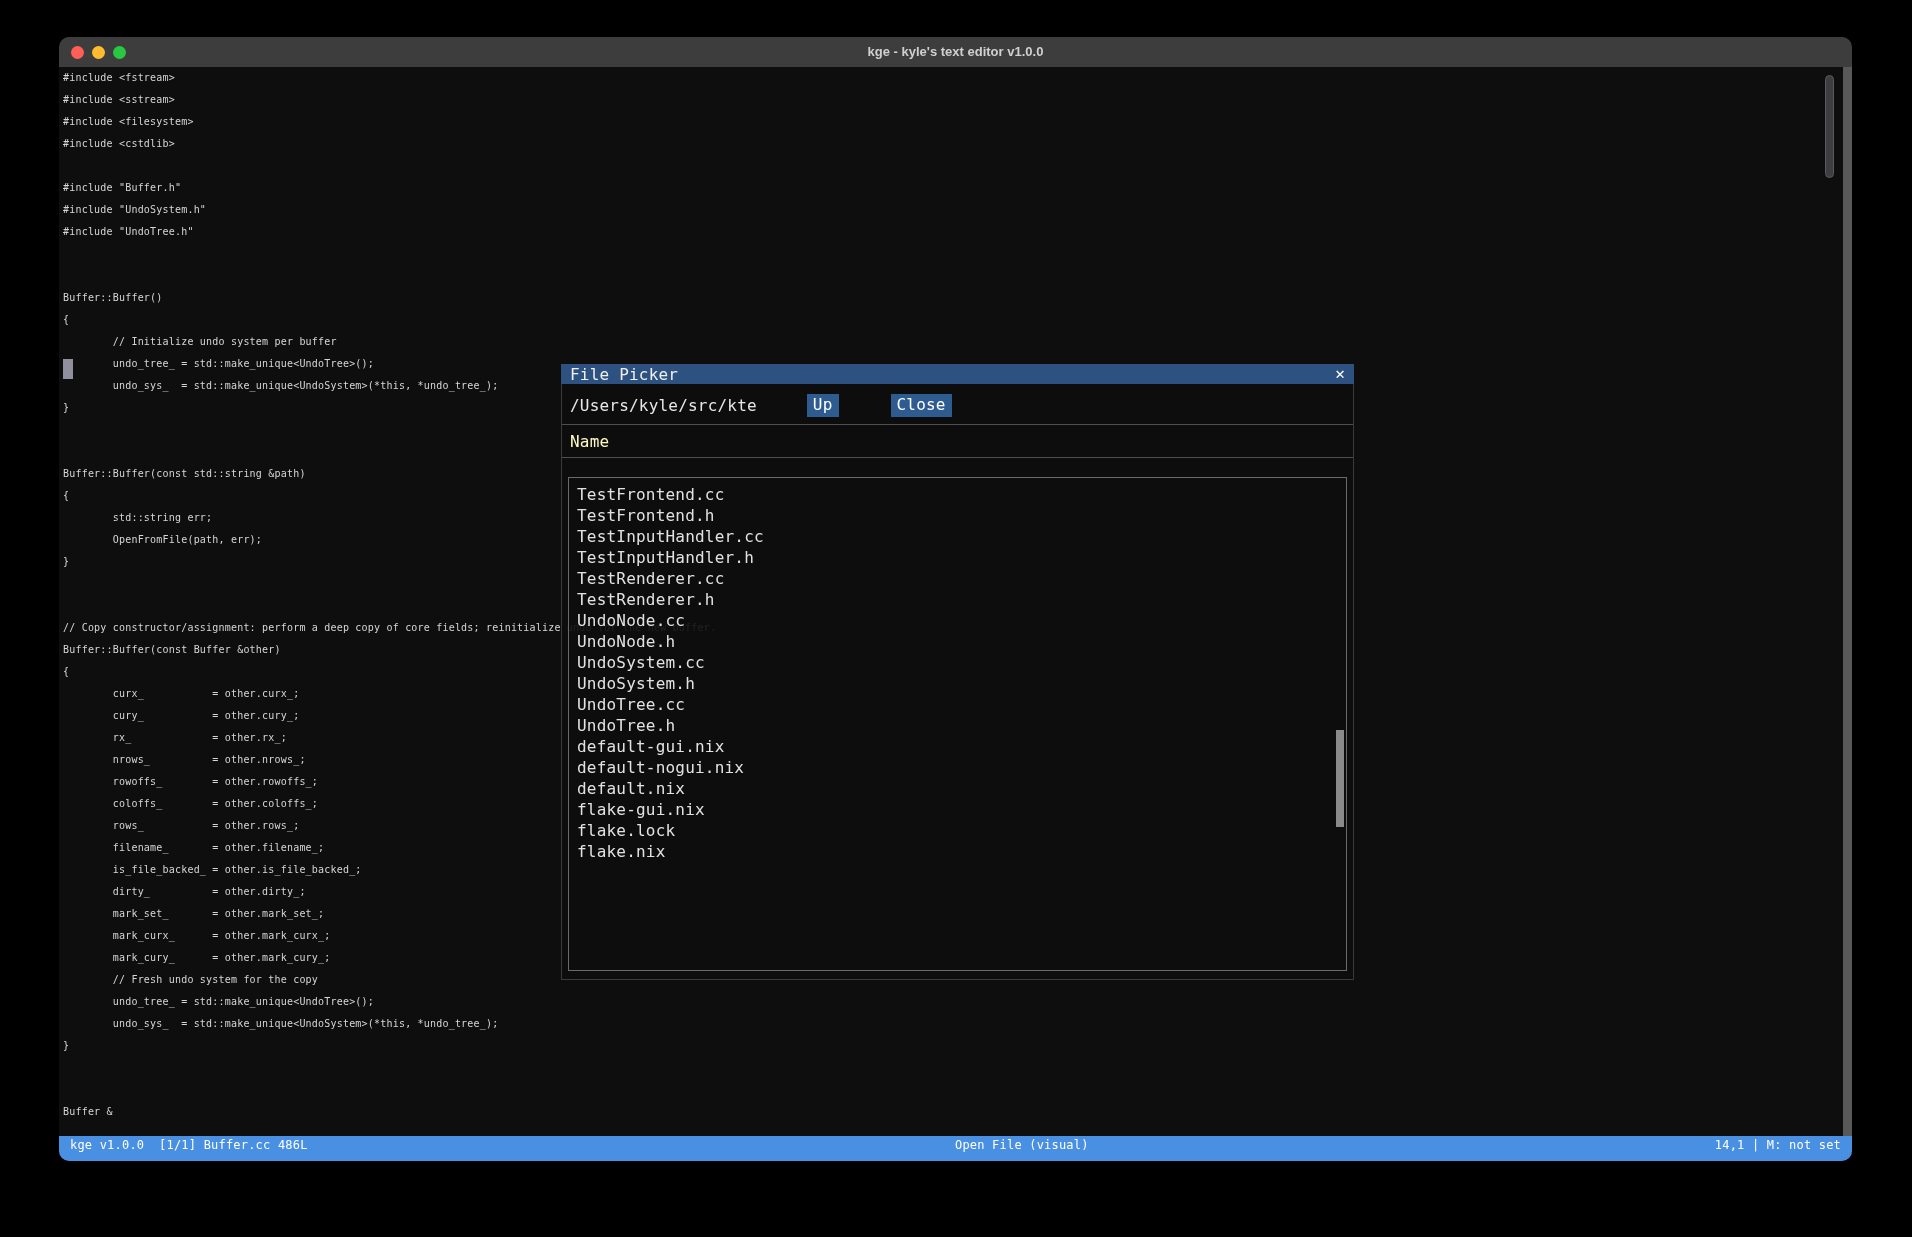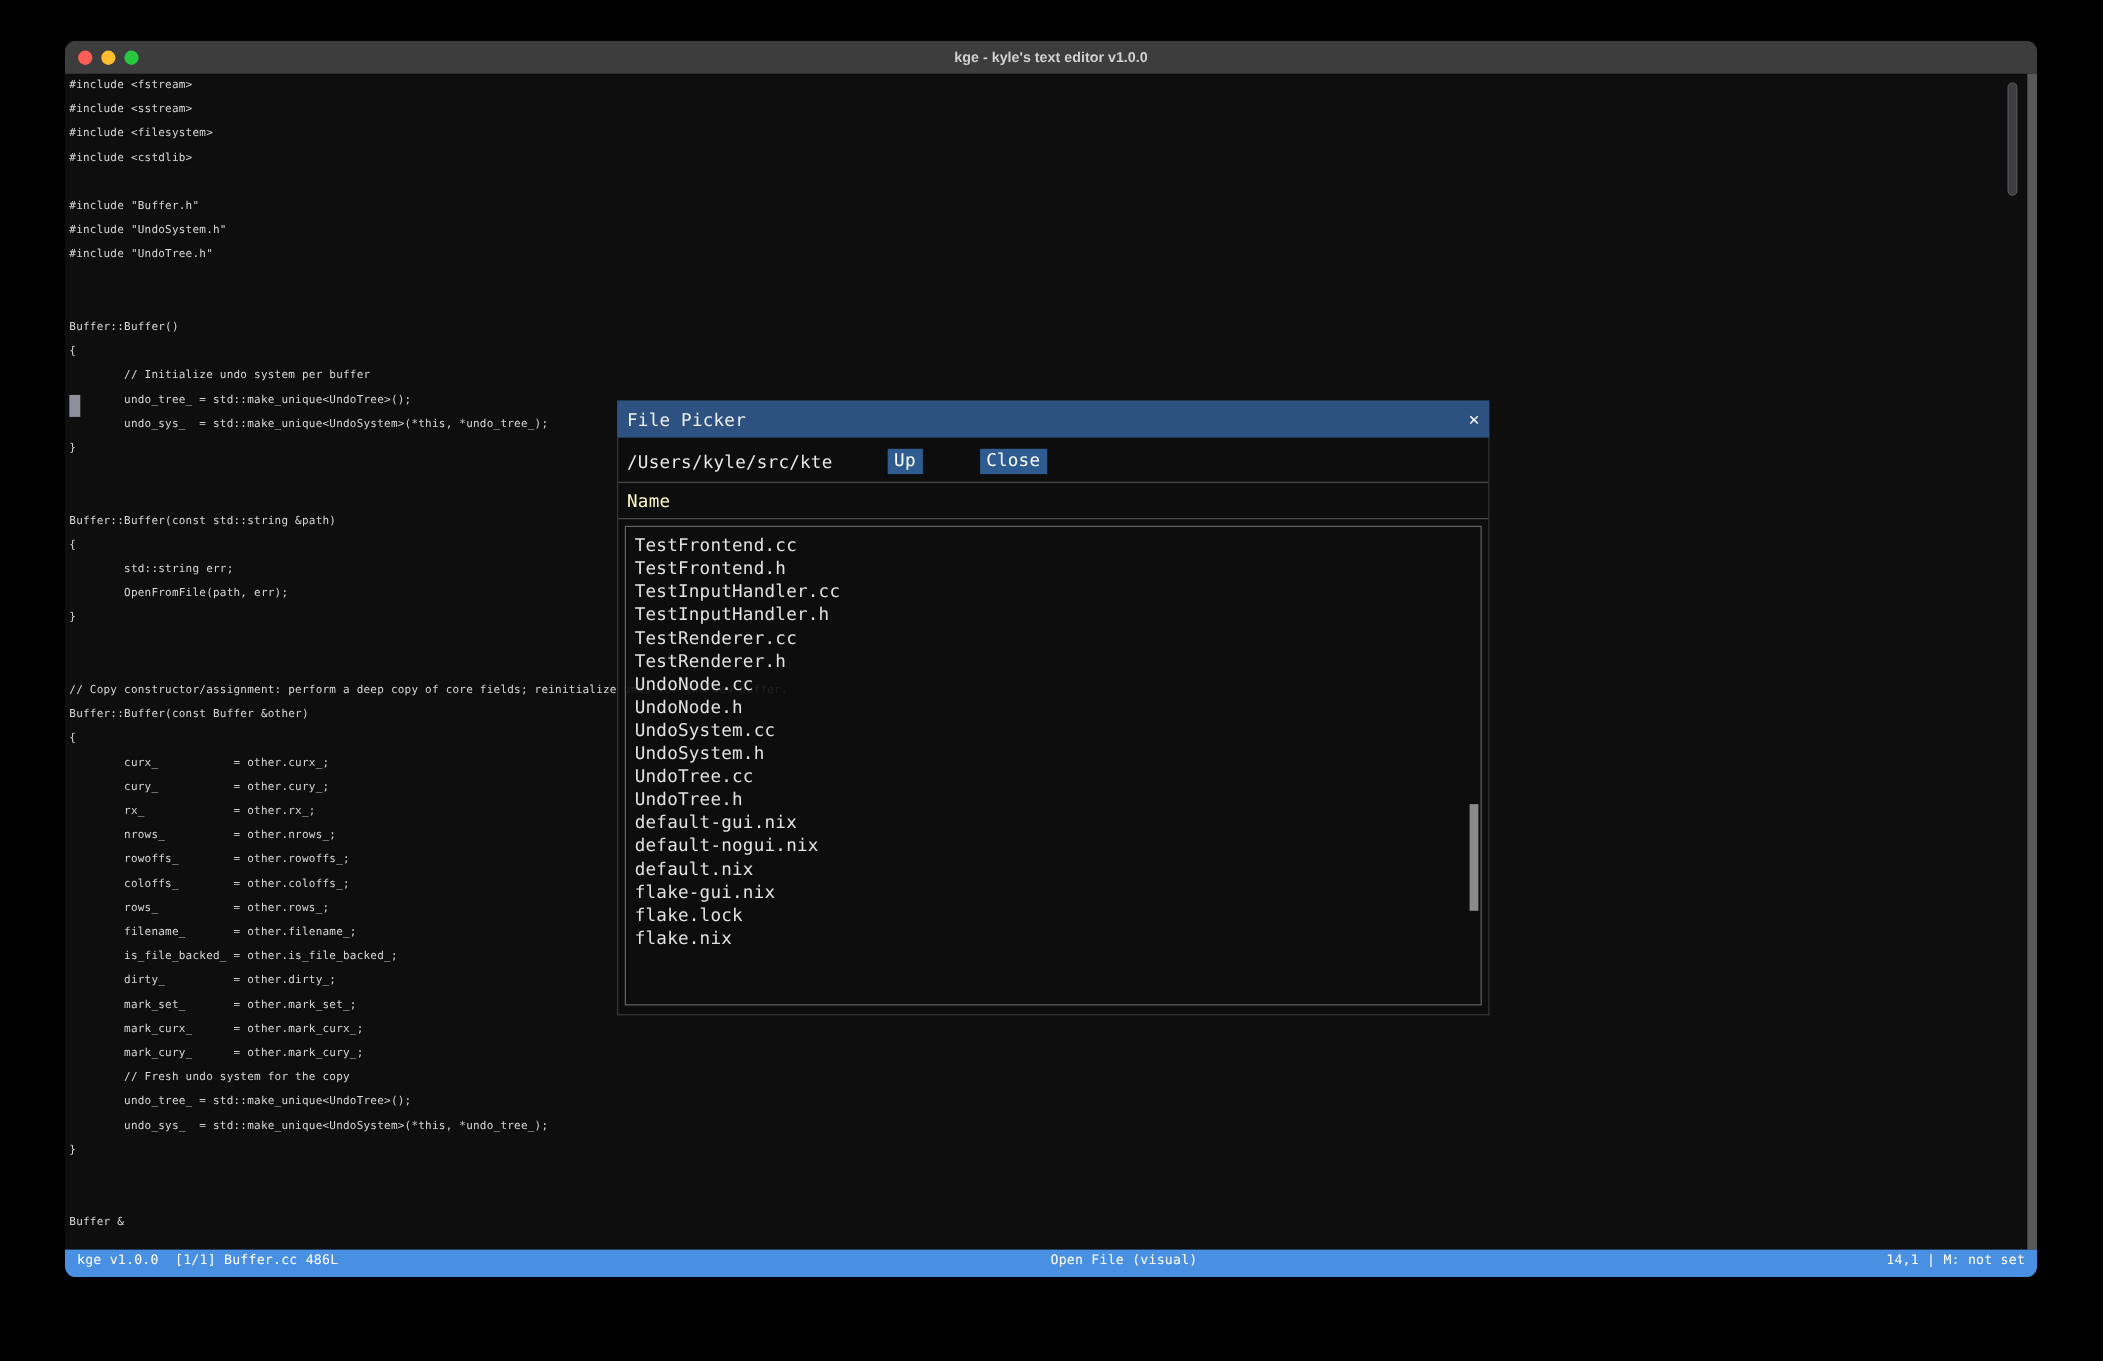--- a/index.html
+++ b/index.html
@@ -49,21 +49,21 @@
     width: 9px; height: 103px;
     background: #3e3e41; border: 1px solid #5a5a5e; border-radius: 5px;
     box-sizing: border-box;
   }
   
   .dialog {
     position: absolute; left: 502px; top: 327px; width: 793px;
     font-size: 16px; letter-spacing: 0.2px;
   }
   .dialog-titlebar {
-    height: 34px; background: #2d5180;
+    height: 20px; background: #2d5180;
     display: flex; align-items: center; justify-content: space-between;
     padding: 0 9px; color: #f0f0f0;
   }
   .dialog-close { color: #ffffff; font-size: 16px; line-height: 1; cursor: default; }
   .dialog-body {
     background: rgba(13,13,13,0.91);
     border: 1px solid #3a3a3a; border-top: none;
     padding: 6px 6px 8px 6px;
     box-sizing: border-box;
   }
@@ -73,23 +73,23 @@
   }
   .path-text { white-space: pre; margin-right: 10px; }
   .btn {
     background: #2e5c90; color: #ffffff;
     padding: 1px 6px 3px 6px; margin-right: 12px;
     border: none; font: inherit; letter-spacing: 0.2px; margin-left: 40px;
   }
   .sep { border-top: 1px solid #4f4f4f; margin: 0 -6px; }
   .name-header { margin: 7px 2px 6px 2px; color: #fef9c3; }
   .listbox {
-    position: relative; height: 436px; box-sizing: border-box;
+    position: relative; height: 494px; box-sizing: border-box;
     border: 1px solid #6a6a6a;
-    margin-top: 6px;
+    margin-top: 19px;
     padding: 7px 0 0 8px;
     overflow: hidden;
   }
   .file-row { height: 21px; white-space: pre; color: #e2e2e2; }
   .list-thumb {
     position: absolute; right: 2px; top: 252px;
     width: 8px; height: 97px; background: #8a8a8a;
   }
   
   .statusbar {

